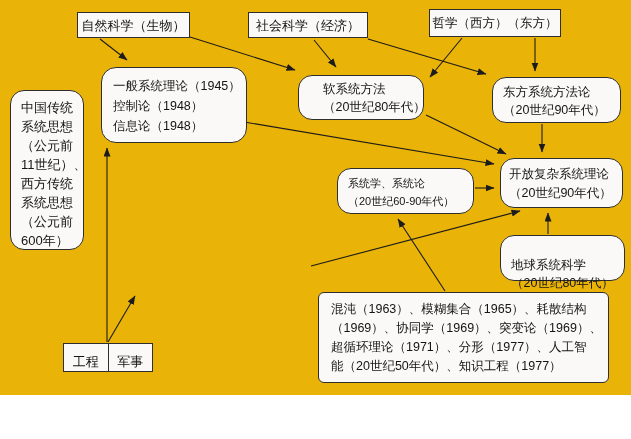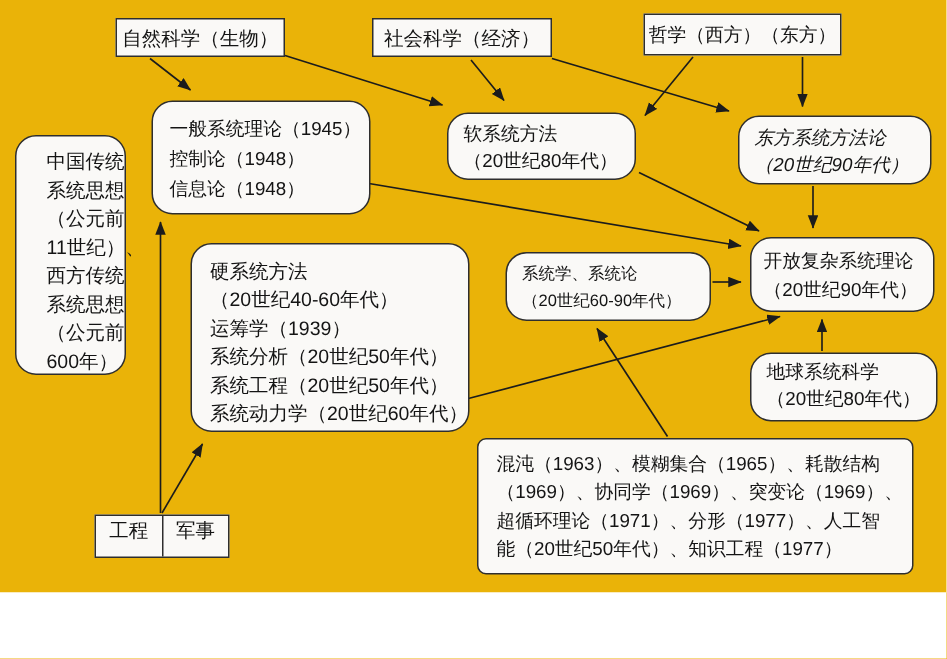--- a/index.html
+++ b/index.html
@@ -19,31 +19,31 @@
     display:flex; align-items:center; justify-content:center;
     text-align:center; border-radius:0;
   }
   .round { border-radius:14px; }
   .biground { border-radius:6px; }
   .nodelabel { display:block; }
   
   .n-natural   { left:77px;  top:12px;  width:113px; height:26px; }
   .n-social    { left:248px; top:12px;  width:120px; height:26px; }
   .n-philo     { left:429px; top:9px;   width:132px; height:28px; font-size:12.5px; }
-  .n-chinese   { left:10px;  top:90px;  width:74px;  height:160px; padding:7px 2px 0 20px; line-height:19px; }
-  .n-general   { left:101px; top:67px;  width:146px; height:76px; padding:8px 2px 0 11px; line-height:20px; font-size:12.5px; }
-  .n-soft      { left:298px; top:75px;  width:126px; height:45px; padding:4px 2px 0 10px; line-height:18px; font-size:12.5px; }
-  .n-eastern   { left:492px; top:77px;  width:129px; height:46px; padding:5px 2px 0 10px; line-height:18px; font-size:12.5px;font-style:italic; }
+  .n-chinese   { left:10px;  top:90px;  width:74px;  height:160px; padding:7px 2px 0 10px; line-height:19px; }
+  .n-general   { left:101px; top:67px;  width:146px; height:76px; padding:8px 2px 0 11px; line-height:20px; font-size:12.5px;border-radius:15px; }
+  .n-soft      { left:298px; top:75px;  width:126px; height:45px; padding:4px 2px 0 24px; line-height:18px; font-size:12.5px; }
+  .n-eastern   { left:492px; top:77px;  width:129px; height:46px; padding:5px 2px 0 10px; line-height:18px; font-size:12.5px; }
   .n-hard      { left:127px; top:162px; width:186px; height:126px; padding:8px 2px 0 12px; line-height:19px; }
   .n-sysci     { left:337px; top:168px; width:137px; height:46px; padding:5px 2px 0 10px; line-height:18px; font-size:11px; }
   .n-open      { left:500px; top:158px; width:123px; height:50px; padding:6px 2px 0 8px;  line-height:19px; font-size:12.5px; }
-  .n-earth     { left:500px; top:235px; width:125px; height:46px; padding:3px 2px 0 10px; line-height:18px; font-size:12.5px; }
+  .n-earth     { left:500px; top:235px; width:125px; height:46px; padding:20px 2px 0 10px; line-height:18px; font-size:12.5px; }
   .n-chaos     { left:318px; top:292px; width:291px; height:91px; padding:7px 4px 0 12px; line-height:19px; font-size:12.5px; }
   .n-apps      { left:63px;  top:343px; width:90px;  height:29px; display:flex; z-index:2; }
-  .n-apps .cell{ flex:1; display:flex; align-items:flex-start; justify-content:center; }
+  .n-apps .cell{ flex:1; display:flex; align-items:flex-end; justify-content:center; }
   .n-apps .cell + .cell { border-left:1.4px solid #2e2e2e; }
   .caption {
     position:absolute; left:180px; top:411px; width:240px; z-index:2;
     text-align:center; font-family:"Liberation Serif","DejaVu Serif",serif;
     font-weight:bold; font-size:16px; letter-spacing:1px; color:#101010;
   }
 </style>
 </head>
 <body>
 
@@ -98,26 +98,20 @@
   <div class="box round n-general">一般系统理论（1945）
 控制论（1948）
 信息论（1948）</div>
 
   <div class="box round n-soft">软系统方法
 （20世纪80年代）</div>
 
   <div class="box round n-eastern">东方系统方法论
 （20世纪90年代）</div>
 
-  <div class="box round n-hard">硬系统方法
-（20世纪40-60年代）
-运筹学（1939）
-系统分析（20世纪50年代）
-系统工程（20世纪50年代）
-系统动力学（20世纪60年代）</div>
 
   <div class="box round n-sysci">系统学、系统论
 （20世纪60-90年代）</div>
 
   <div class="box round n-open">开放复杂系统理论
 （20世纪90年代）</div>
 
   <div class="box round n-earth">地球系统科学
 （20世纪80年代）</div>
 

